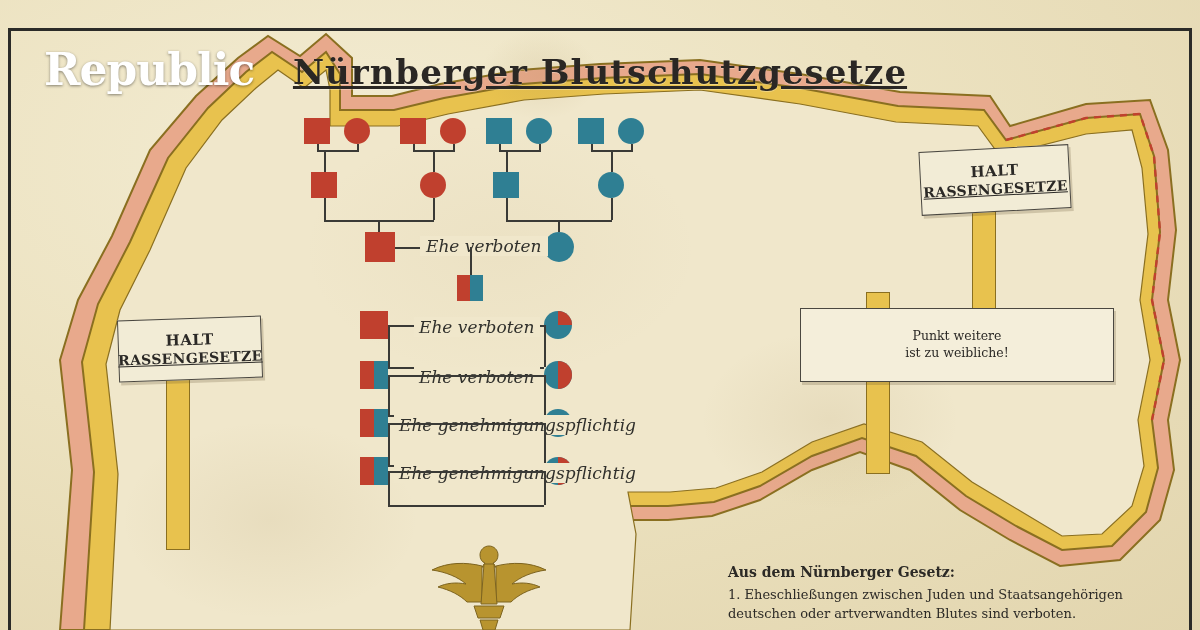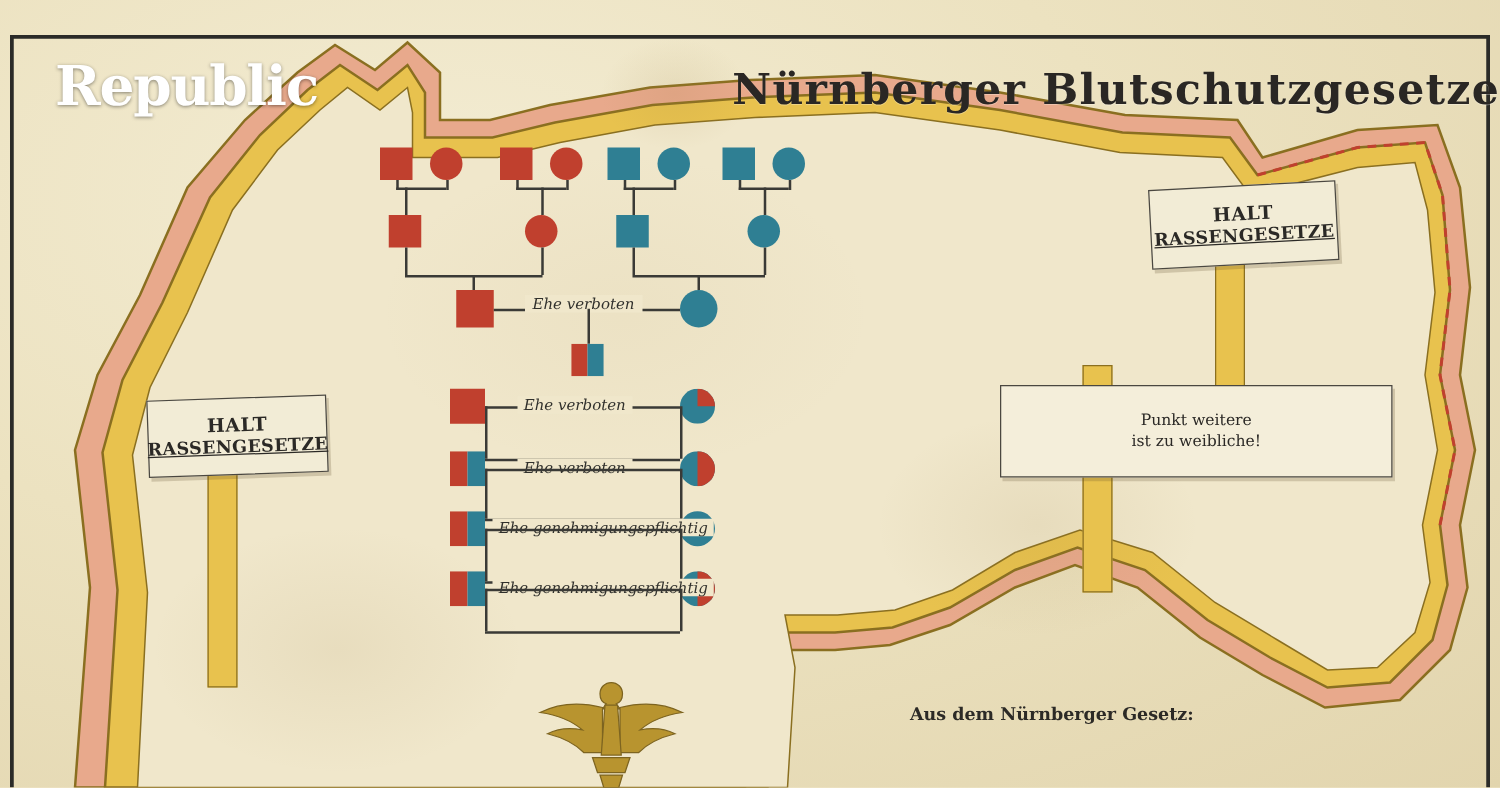--- a/index.html
+++ b/index.html
@@ -27,25 +27,26 @@
     border:3px solid #2b2b28;
     border-bottom:none;
     box-sizing:border-box;
     pointer-events:none;
   }
 
   
   .mapwrap{position:absolute;left:0;top:0;width:1200px;height:630px;}
 
   .title{
-    position:absolute;left:0;right:0;top:52px;text-align:right;
+    position:absolute;left:0;right:0;top:52px;text-align:center;
     font-family:"DejaVu Serif", serif;
     font-size:34px;letter-spacing:1px;color:#2a2724;
     font-weight:700;
     text-shadow:0 1px 0 rgba(255,255,255,.3);
+    text-decoration:underline;
   }
 
   
   .wm{
     position:absolute;left:44px;top:44px;
     color:#fff;font-size:44px;font-weight:700;
     font-family:"DejaVu Serif", serif;
     letter-spacing:-1px;
     text-shadow:0 1px 3px rgba(0,0,0,.45);
   }
@@ -60,21 +61,21 @@
   .lnh{height:1.5px;}
   .lnv{width:1.5px;}
 
   .halfsq{position:absolute;width:26px;height:26px;overflow:hidden;}
   .halfsq .l{position:absolute;left:0;top:0;width:13px;height:26px;background:#c0402e;}
   .halfsq .r{position:absolute;left:13px;top:0;width:13px;height:26px;background:#2f7f93;}
 
   
   .rows{position:absolute;left:360px;top:305px;width:240px;height:200px;}
   .rowlbl{
-    position:absolute;font-size:12px;color:#30302c;font-family:"DejaVu Serif",serif;
+    position:absolute;font-size:17px;color:#30302c;font-family:"DejaVu Serif",serif;
     font-style:italic;white-space:nowrap;
   }
   .bigsq{width:28px;height:28px;}
   .bigci{width:28px;height:28px;border-radius:50%;}
 
   
   .signpost{position:absolute;}
   .post{position:absolute;background:#e8c24e;border:1.5px solid #8a6f20;}
   .board{
     position:absolute;background:#f2ecd6;border:1.5px solid #4a4740;
@@ -275,20 +276,21 @@
 
   <div class="progboard">
     <div class="pr">
       <div>Punkt weitere</div>
       <div>ist zu weibliche!</div>
     </div>
   </div>
 
   <div class="laws">
     <h4>Aus dem Nürnberger Gesetz:</h4>
+    <div class="item">1. Eheschließungen zwischen Juden und Staatsangehörigen deutschen oder artverwandten Blutes sind verboten.</div>
   </div>
 
   <svg class="eagle" viewBox="0 0 170 95">
     <g fill="#b8942f" stroke="#7d6420" stroke-width="1">
       <path d="M85,6 c-5,0 -9,4 -9,9 c0,4 2,7 5,8 l-3,4 l7,0 l7,0 l-3,-4 c3,-1 5,-4 5,-8 c0,-5 -4,-9 -9,-9 z"></path>
       <path d="M78,26 c-16,-4 -34,-4 -50,4 c14,2 26,7 34,14 c-10,-2 -20,-1 -28,3 c12,3 22,8 29,15 l15,0 z"></path>
       <path d="M92,26 c16,-4 34,-4 50,4 c-14,2 -26,7 -34,14 c10,-2 20,-1 28,3 c-12,3 -22,8 -29,15 l-15,0 z"></path>
       <path d="M80,24 l10,0 l3,40 l-16,0 z"></path>
       <path d="M70,66 l30,0 l-4,12 l-22,0 z"></path>
       <path d="M76,80 l18,0 l-3,10 l-12,0 z"></path>

